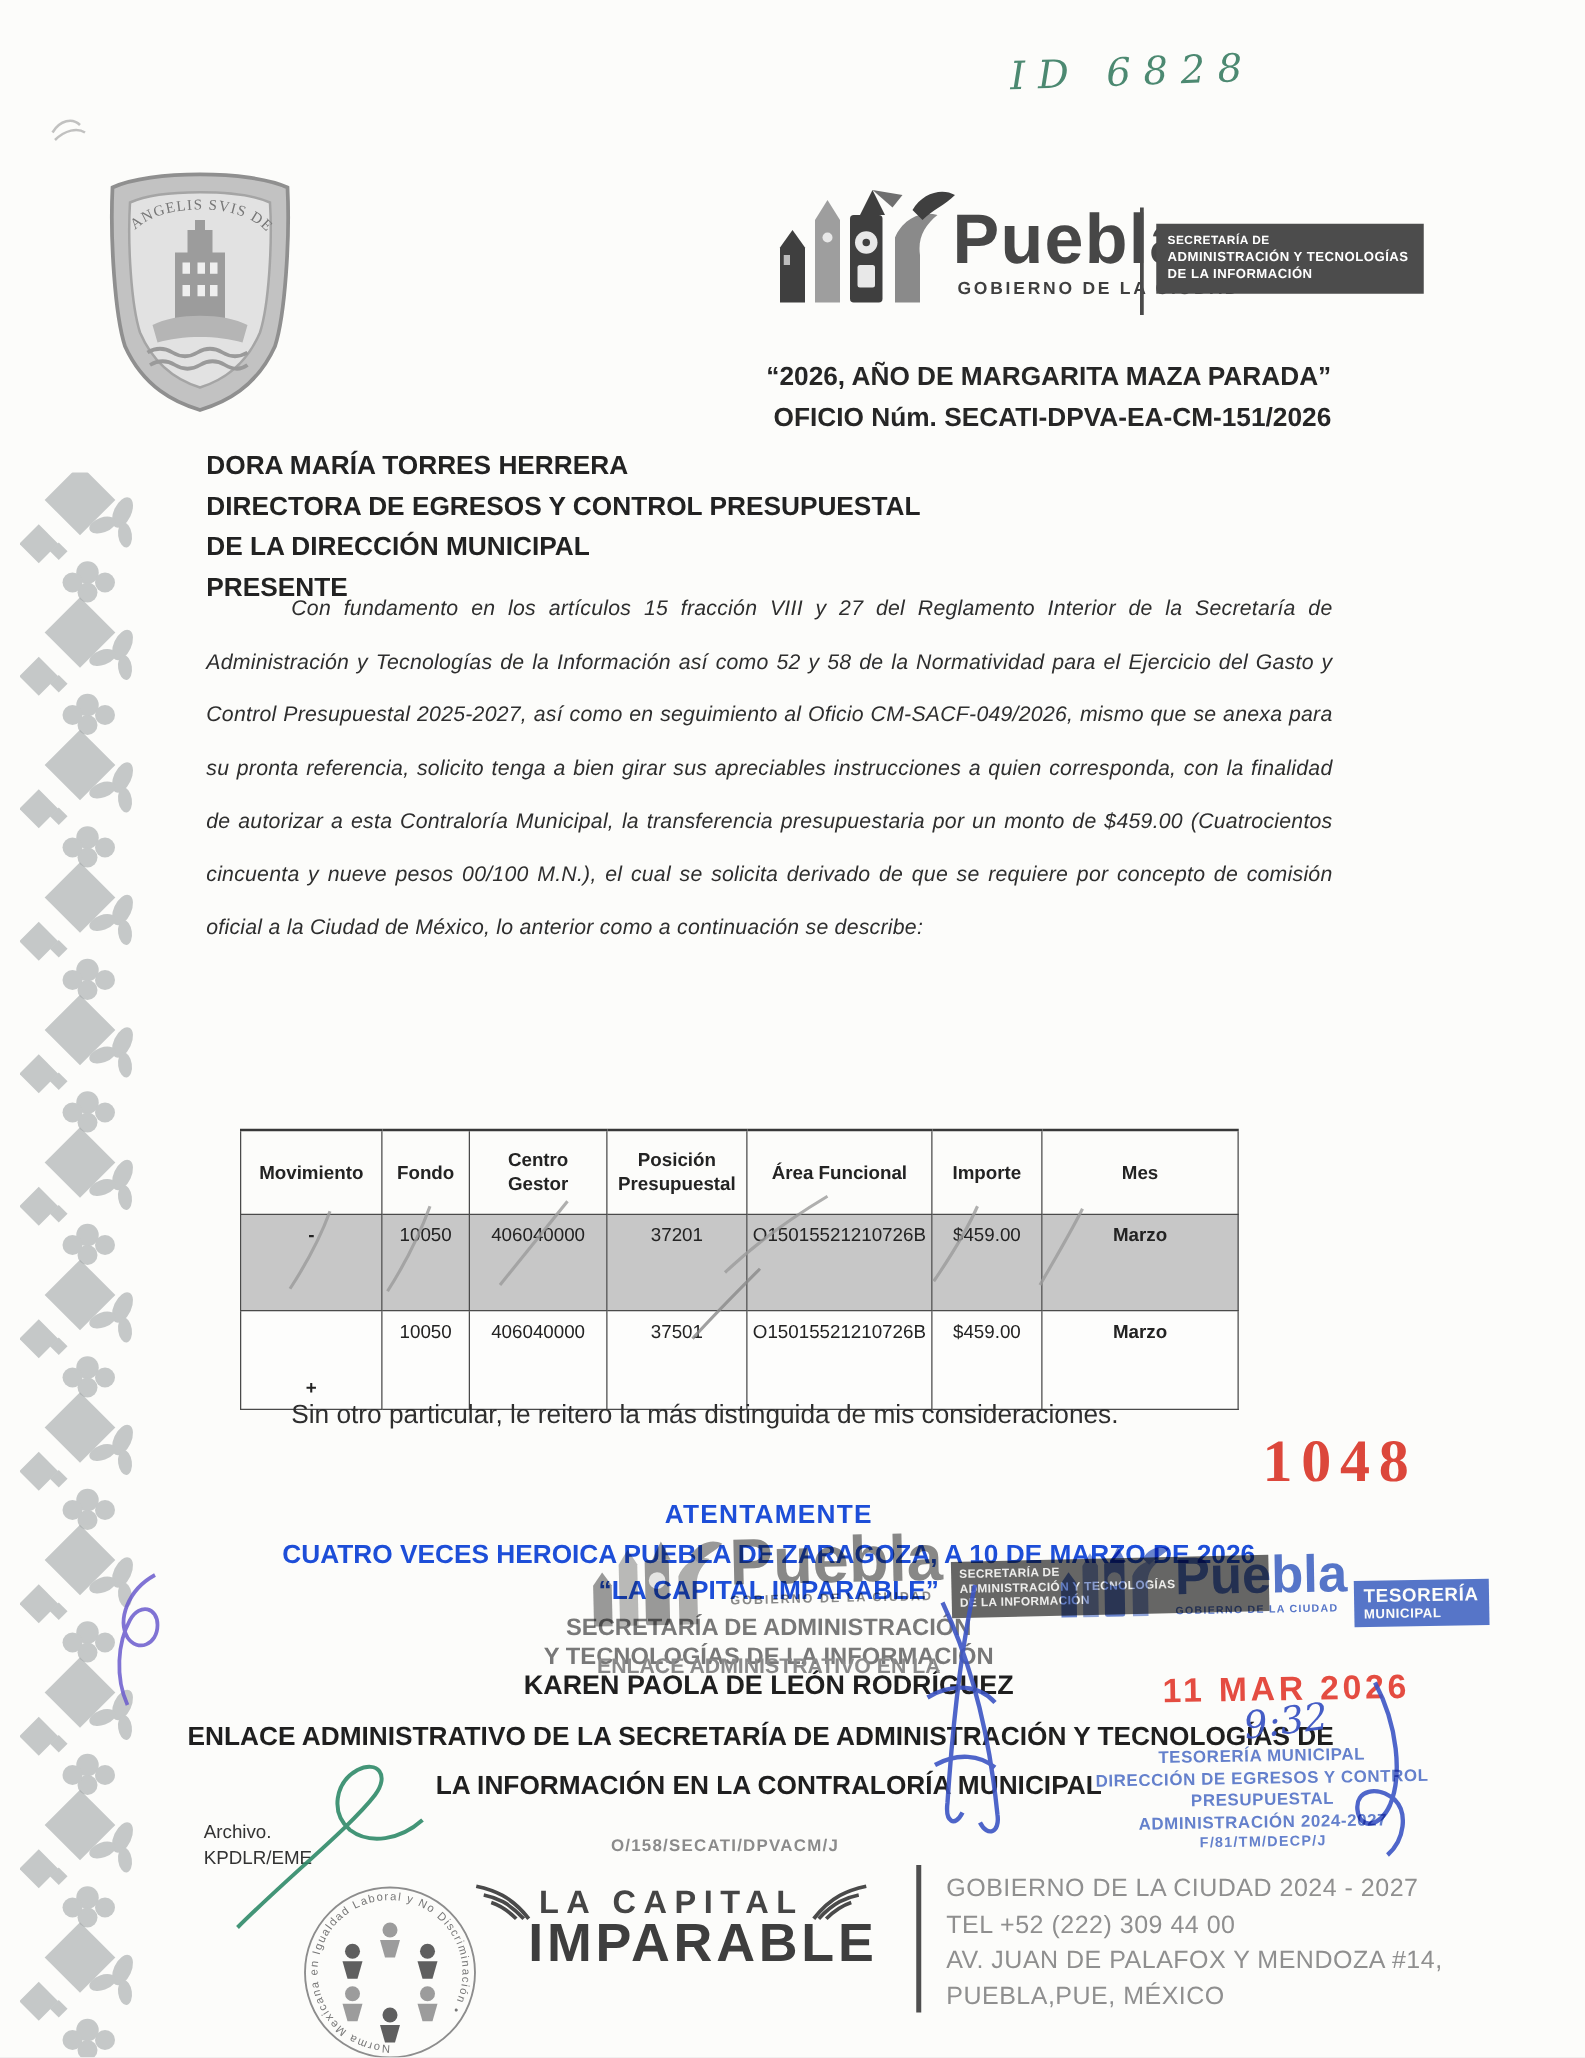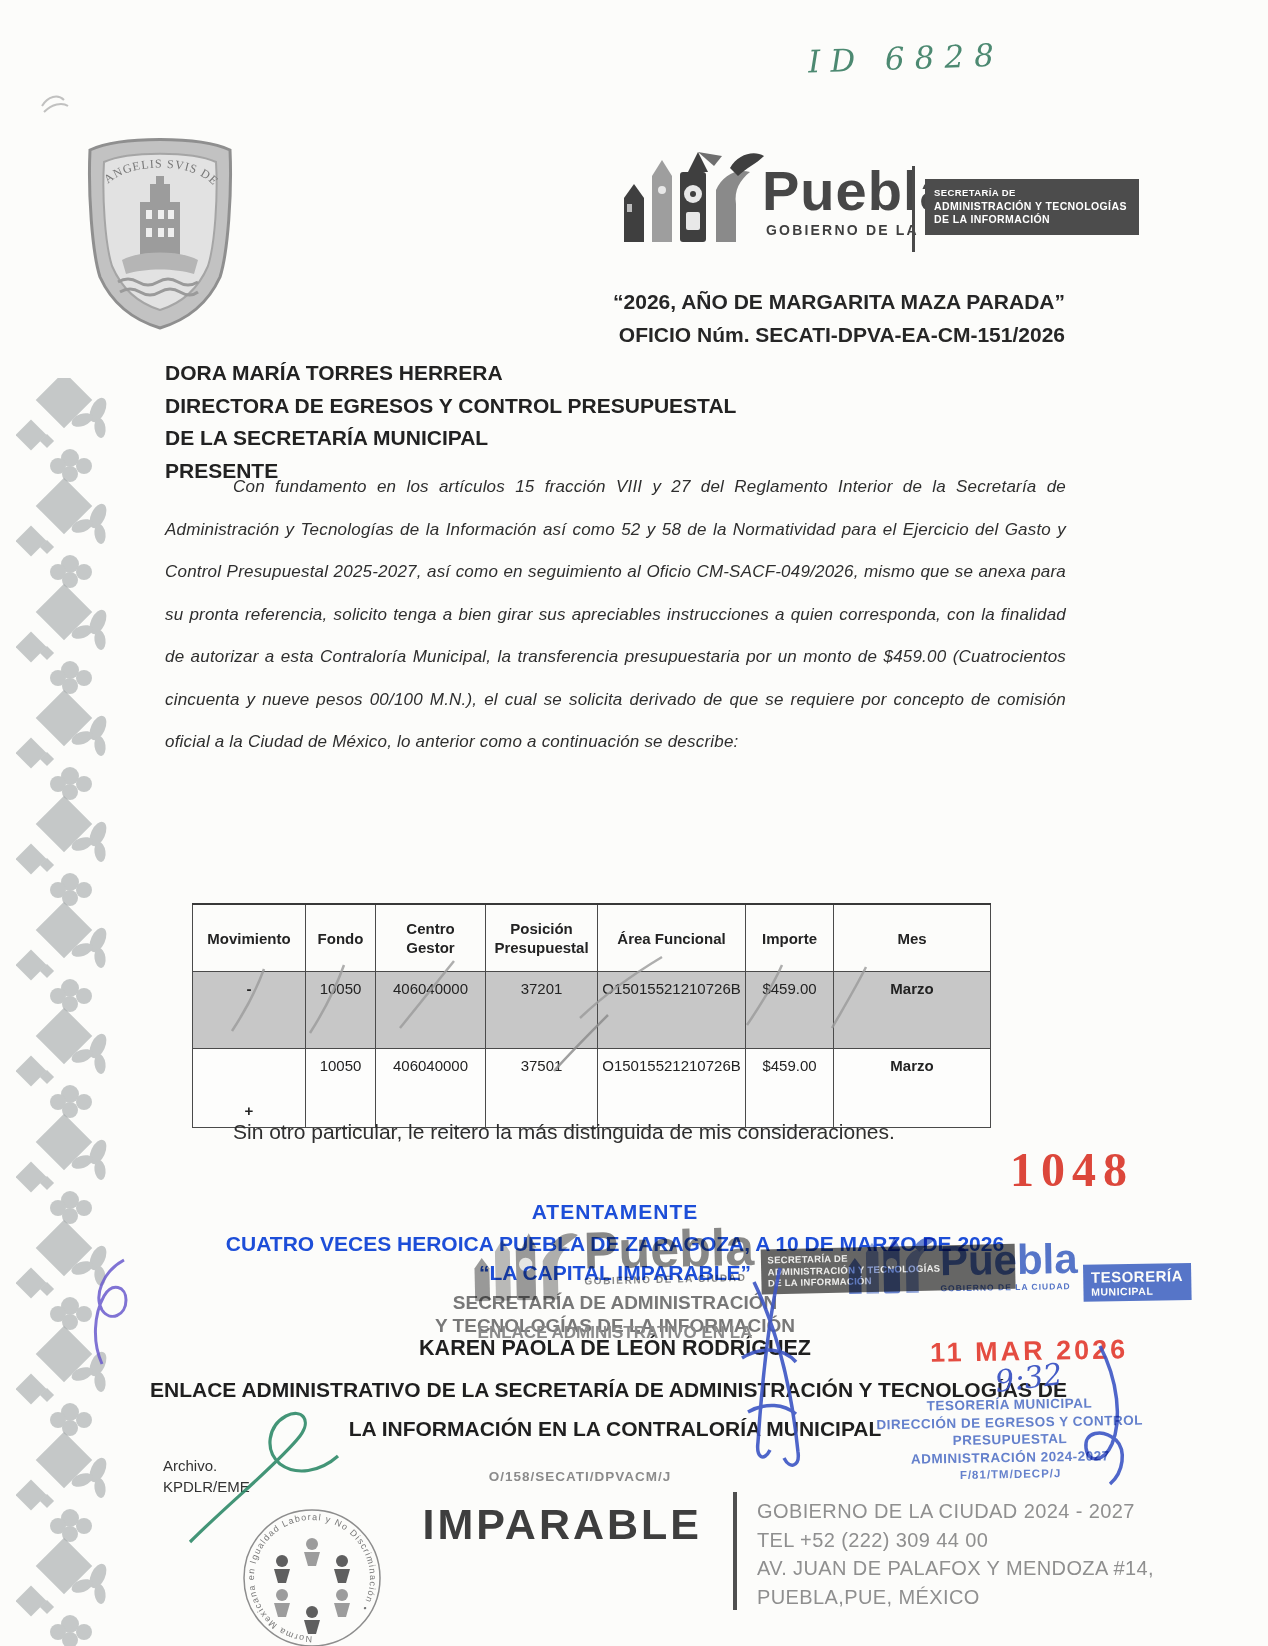--- a/index.html
+++ b/index.html
@@ -181,21 +181,21 @@
   </div>
 
   <div class="abs motto-wrap">
     <div>“2026, AÑO DE MARGARITA MAZA PARADA”</div>
     <div class="line2">OFICIO Núm. SECATI-DPVA-EA-CM-151/2026</div>
   </div>
 
   <div class="abs recipient">
     <div>DORA MARÍA TORRES HERRERA</div>
     <div>DIRECTORA DE EGRESOS Y CONTROL PRESUPUESTAL</div>
-    <div>DE LA SECRETARÍA MUNICIPAL</div>
+    <div>DE LA DIRECCIÓN MUNICIPAL</div>
     <div>PRESENTE</div>
   </div>
 
   <div class="abs body-par">Con fundamento en los artículos 15 fracción VIII y 27 del Reglamento Interior de la Secretaría de Administración y Tecnologías de la Información así como 52 y 58 de la Normatividad para el Ejercicio del Gasto y Control Presupuestal 2025-2027, así como en seguimiento al Oficio CM-SACF-049/2026, mismo que se anexa para su pronta referencia, solicito tenga a bien girar sus apreciables instrucciones a quien corresponda, con la finalidad de autorizar a esta Contraloría Municipal, la transferencia presupuestaria por un monto de $459.00 (Cuatrocientos cincuenta y nueve pesos 00/100 M.N.), el cual se solicita derivado de que se requiere por concepto de comisión oficial a la Ciudad de México, lo anterior como a continuación se describe:</div>
 
   <table class="abs mov-table">
     <colgroup>
       <col style="width:113px">
         <col style="width:70px">
         <col style="width:110px">
@@ -375,20 +375,37 @@
           <path d="M44 107 h16 l-4 14 h-8 Z"></path>
         </g>
       <g fill="#5f5f5f">
           <circle cx="52" cy="65" r="6"></circle>
           <path d="M44 73 h16 l-4 14 h-8 Z"></path>
         </g>
     </g>
   </svg>
 
   <div class="abs brandlogo">
+    <div class="row1">
+      <svg width="46" height="30" viewBox="0 0 46 30">
+        <g stroke="#4a4a4a" stroke-width="3" fill="none">
+          <path d="M44 28 C30 10 16 5 2 2"></path>
+            <path d="M40 28 C28 15 18 11 8 9"></path>
+            <path d="M34 28 C26 20 20 17 14 15"></path>
+        </g>
+      </svg>
+      <span class="cap">LA CAPITAL</span>
+      <svg width="46" height="30" viewBox="0 0 46 30">
+        <g stroke="#4a4a4a" stroke-width="3" fill="none">
+          <path d="M2 28 C16 10 30 5 44 2"></path>
+            <path d="M6 28 C18 15 28 11 38 9"></path>
+            <path d="M12 28 C20 20 26 17 32 15"></path>
+        </g>
+      </svg>
+    </div>
     <div class="imp">IMPARABLE</div>
   </div>
 
   <div class="abs foot-sep"></div>
 
   <div class="abs contact">
     <div>GOBIERNO DE LA CIUDAD 2024 - 2027</div>
     <div>TEL +52 (222) 309 44 00</div>
     <div>AV. JUAN DE PALAFOX Y MENDOZA #14,</div>
     <div>PUEBLA,PUE, MÉXICO</div>

